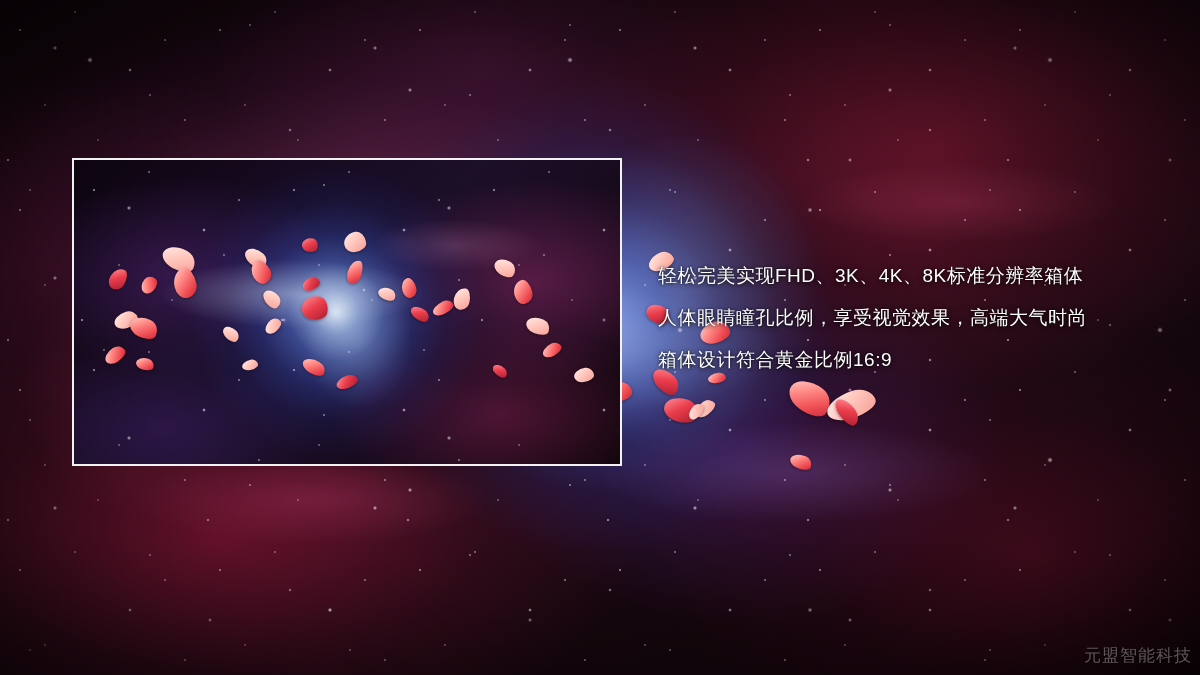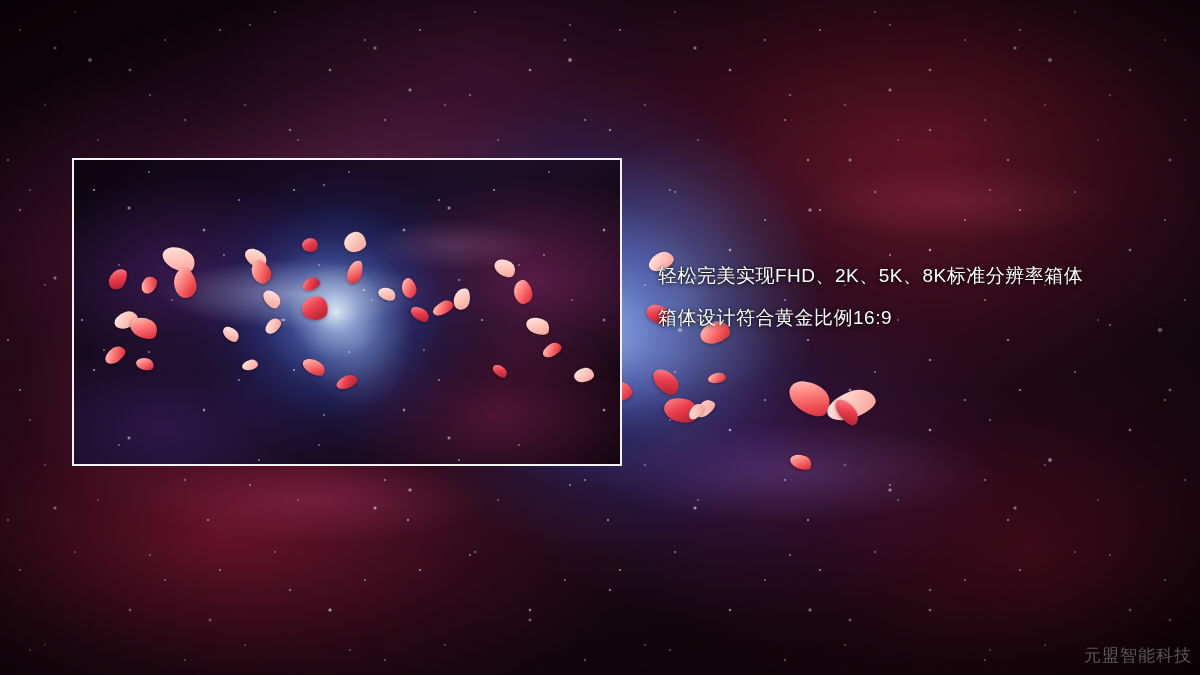--- a/index.html
+++ b/index.html
@@ -242,19 +242,20 @@
     <div class="petal pale" style="left:420px; top:100px; width:22px; height:16px; transform:rotate(34deg);"></div>
     <div class="petal" style="left:440px; top:120px; width:18px; height:24px; transform:rotate(-14deg);"></div>
     <div class="petal pale" style="left:452px; top:158px; width:24px; height:16px; transform:rotate(22deg);"></div>
     <div class="petal" style="left:468px; top:184px; width:20px; height:12px; transform:rotate(-28deg);"></div>
     <div class="petal deep" style="left:418px; top:206px; width:16px; height:10px; transform:rotate(40deg);"></div>
     <div class="petal pale" style="left:500px; top:208px; width:20px; height:14px; transform:rotate(-8deg);"></div>
   </div>
 
 
   <div id="body-copy">
-    <div class="body-line">轻松完美实现FHD、2K、5K、8K标准分辨率箱体</div>
+    <div class="body-line">轻松完美实现FHD、3K、4K、8K标准分辨率箱体</div>
+    <div class="body-line">人体眼睛瞳孔比例，享受视觉效果，高端大气时尚</div>
     <div class="body-line">箱体设计符合黄金比例16:9</div>
   </div>
 
   <div id="watermark">元盟智能科技</div>
 
 </div>
 
 </body></html>

